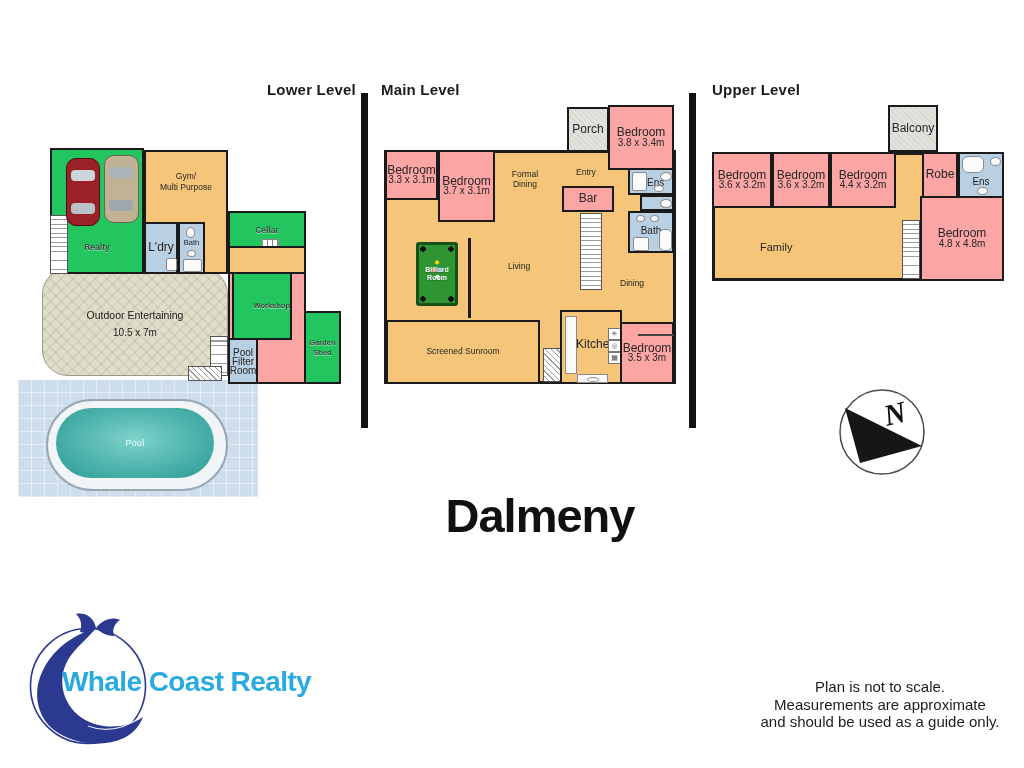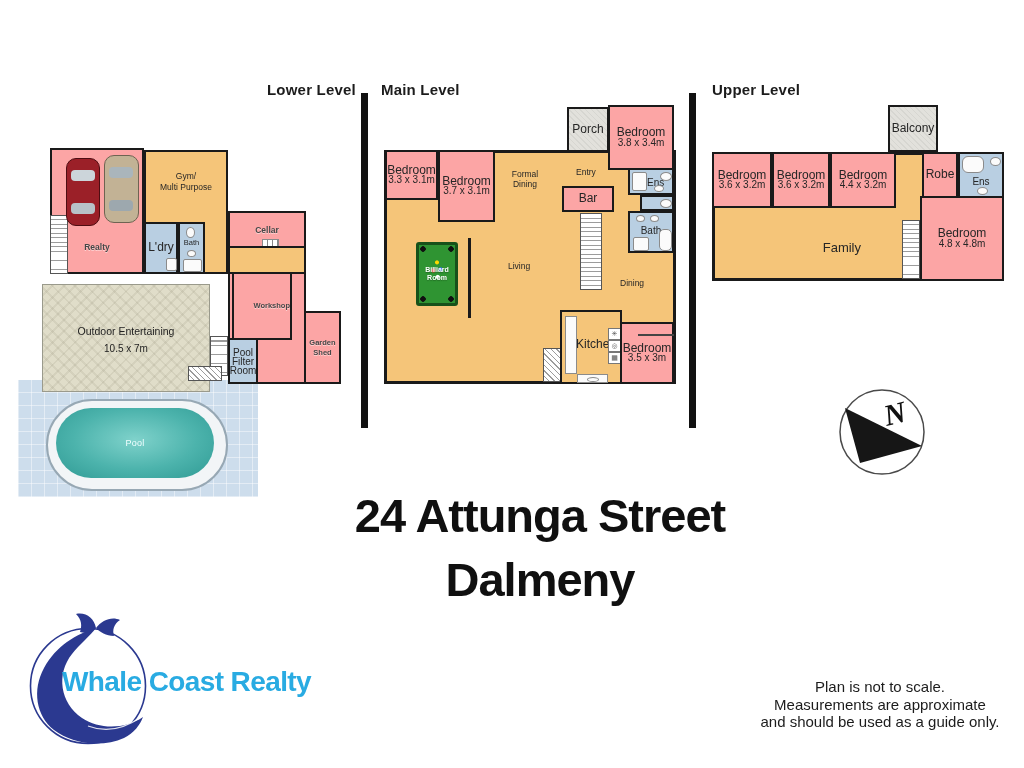--- a/index.html
+++ b/index.html
@@ -4,21 +4,21 @@
 <style>
   html,body{margin:0;padding:0;background:#fff;}
   #canvas{position:relative;width:1024px;height:768px;background:#ffffff;overflow:hidden;
           font-family:"Liberation Sans",sans-serif;}
   .abs{position:absolute;box-sizing:border-box;}
   .room{position:absolute;box-sizing:border-box;border:2px solid #1a1a1a;
         display:flex;flex-direction:column;align-items:center;justify-content:center;text-align:center;}
   .base{border-width:3px;}
   .orange{background:#f5c579;}
   .tan{background:#fca5a5;}
-  .grayrm{background:#fca5a5;}
+  .grayrm{background:#22c55e;}
   .bluerm{background:#b9cfe2;}
   .stipple{background-color:#e2e1dc;
     background-image:repeating-linear-gradient(45deg,rgba(0,0,0,.05) 0 1px,transparent 1px 4px);}
   .outdoor{background-color:#e0ddc9;
     background-image:repeating-linear-gradient(45deg,rgba(110,105,80,.10) 0 2px,transparent 2px 8px),
                      repeating-linear-gradient(-45deg,rgba(110,105,80,.10) 0 2px,transparent 2px 8px);
     border:1px solid #9a9a8c;}
   .poolarea{background-color:#cdddec;
     background-image:repeating-linear-gradient(0deg,rgba(255,255,255,.45) 0 1px,transparent 1px 13px),
                      repeating-linear-gradient(90deg,rgba(255,255,255,.45) 0 1px,transparent 1px 13px);}
@@ -74,21 +74,21 @@
   <div class="level-h" style="left:267px;top:81px;">Lower Level</div>
   <div class="level-h" style="left:381px;top:81px;">Main Level</div>
   <div class="level-h" style="left:712px;top:81px;">Upper Level</div>
   <div class="divider" style="left:361px;top:93px;height:335px;"></div>
   <div class="divider" style="left:689px;top:93px;height:335px;"></div>
 
   <div class="abs" style="left:0;top:0;width:360px;height:500px;">
 
     <div class="abs poolarea" style="left:18px;top:380px;width:240px;height:117px;"></div>
 
-    <div class="abs outdoor" style="left:42px;top:284px;width:168px;height:108px;">
+    <div class="abs outdoor" style="left:42px;top:268px;width:186px;height:108px;border-radius:26px;">
       <div style="position:absolute;left:0;top:40px;width:100%;text-align:center;">
         <div style="font-size:10.5px;color:#222;">Outdoor Entertaining</div>
         <div style="font-size:10px;color:#222;margin-top:6px;">10.5 x 7m</div>
       </div>
     </div>
 
     <div class="room tan" style="left:228px;top:272px;width:78px;height:112px;"></div>
 
     <div class="room grayrm" style="left:50px;top:148px;width:94px;height:126px;">
       <span class="emboss" style="position:absolute;left:0;top:92px;width:100%;">Realty</span>
@@ -196,20 +196,23 @@
       <div class="fixture" style="left:29px;top:16px;width:13px;height:22px;border-radius:5px;"></div>
     </div>
 
     <div class="stairs" style="left:580px;top:213px;width:22px;height:77px;"></div>
     <div class="wall" style="left:468px;top:238px;width:3px;height:80px;"></div>
     <div id="billiard" style="left:416px;top:242px;width:42px;height:64px;">
       <span class="blbl">Billiard</span>
       <span class="blbl">Room</span>
     </div>
 
+    <div class="room orange" style="left:386px;top:320px;width:154px;height:64px;">
+      <span class="rlbl big">Screened Sunroom</span>
+    </div>
     <div class="fanstairs" style="left:543px;top:348px;width:20px;height:34px;"></div>
     <div class="room orange" style="left:560px;top:310px;width:62px;height:74px;">
       <div class="fixture" style="left:3px;top:4px;width:12px;height:58px;"></div>
       <span class="rlbl" style="position:absolute;left:14px;top:28px;">Kitchen</span>
       <div class="abs" style="left:46px;top:16px;width:13px;height:36px;">
         <div class="applbox" style="top:0;">✳</div>
         <div class="applbox" style="top:12px;">◎</div>
         <div class="applbox" style="top:24px;">▦</div>
       </div>
       <div class="fixture" style="left:15px;top:62px;width:31px;height:9px;">
@@ -242,37 +245,36 @@
     </div>
     <div class="room tan" style="left:922px;top:152px;width:36px;height:46px;">
       <span class="rlbl">Robe</span>
     </div>
     <div class="room bluerm" style="left:958px;top:152px;width:46px;height:46px;">
       <div class="fixture" style="left:2px;top:2px;width:22px;height:17px;border-radius:6px;"></div>
       <div class="fixture round" style="left:30px;top:3px;width:11px;height:9px;"></div>
       <span class="rdim" style="position:absolute;left:0;top:23px;width:100%;">Ens</span>
       <div class="fixture round" style="left:17px;top:33px;width:11px;height:8px;"></div>
     </div>
-    <div class="abs rlbl" style="left:801px;top:243px;width:60px;text-align:right;font-size:13px;">Family</div>
+    <div class="abs rlbl" style="left:760px;top:243px;width:60px;text-align:left;font-size:11px;">Family</div>
     <div class="stairs" style="left:902px;top:220px;width:18px;height:59px;"></div>
     <div class="room tan" style="left:920px;top:196px;width:84px;height:85px;">
       <span class="rlbl">Bedroom</span>
       <span class="rdim">4.8 x 4.8m</span>
     </div>
   </div>
 
   <svg class="abs" style="left:836px;top:386px;" width="92" height="92" viewBox="0 0 92 92">
     <circle cx="46" cy="46" r="42" fill="none" stroke="#4a4a4a" stroke-width="1.5"></circle>
     <polygon points="9,22 24,77 86,60" fill="#161616"></polygon>
     <text x="48" y="38" font-family="Liberation Serif, serif" font-style="italic" font-weight="bold" font-size="30" fill="#111" transform="rotate(-14 58 28)">N</text>
   </svg>
   <div class="abs" style="left:0;top:0;width:0;height:0;overflow:hidden;">N</div>
 
   <div id="title">
-    <div>24 Attunga Street</div>
     <div>Dalmeny</div>
   </div>
 
   <svg class="abs" style="left:24px;top:612px;" width="130" height="136" viewBox="0 0 130 136">
     <circle cx="64" cy="74" r="57.5" fill="none" stroke="#2b3990" stroke-width="1.6"></circle>
     <path fill="#2b3990" d="M72,16 C52,22 32,34 20,56 C8,78 12,104 30,118 C48,132 78,136 100,126 C110,121 116,113 119,105 C102,117 76,118 58,106 C36,91 32,62 48,42 C56,32 66,24 72,16 Z"></path>
     <path fill="#2b3990" d="M72,16 C70,6 62,0 52,2 C58,8 58,14 56,20 C62,22 68,20 72,16 Z"></path>
     <path fill="#2b3990" d="M72,16 C78,8 88,4 96,8 C90,12 88,18 90,24 C82,24 76,20 72,16 Z"></path>
     <path fill="none" stroke="#ffffff" stroke-width="1.2" opacity="0.85" d="M64,114 Q90,124 117,105"></path>
     <rect x="88" y="103" width="3.5" height="3.5" fill="#ffffff"></rect>

